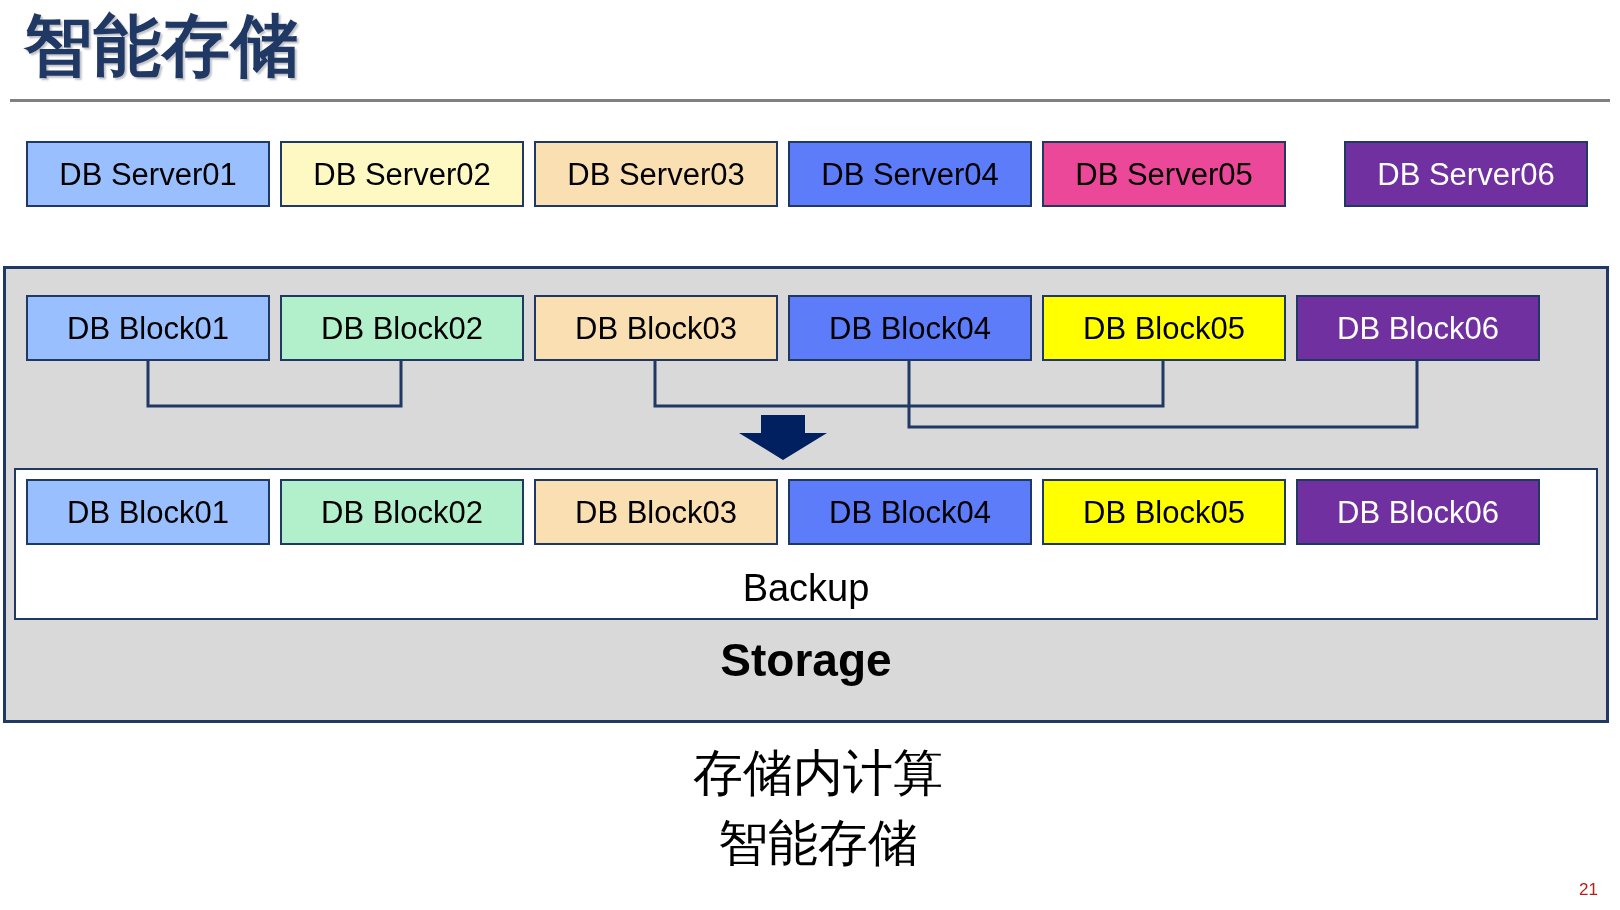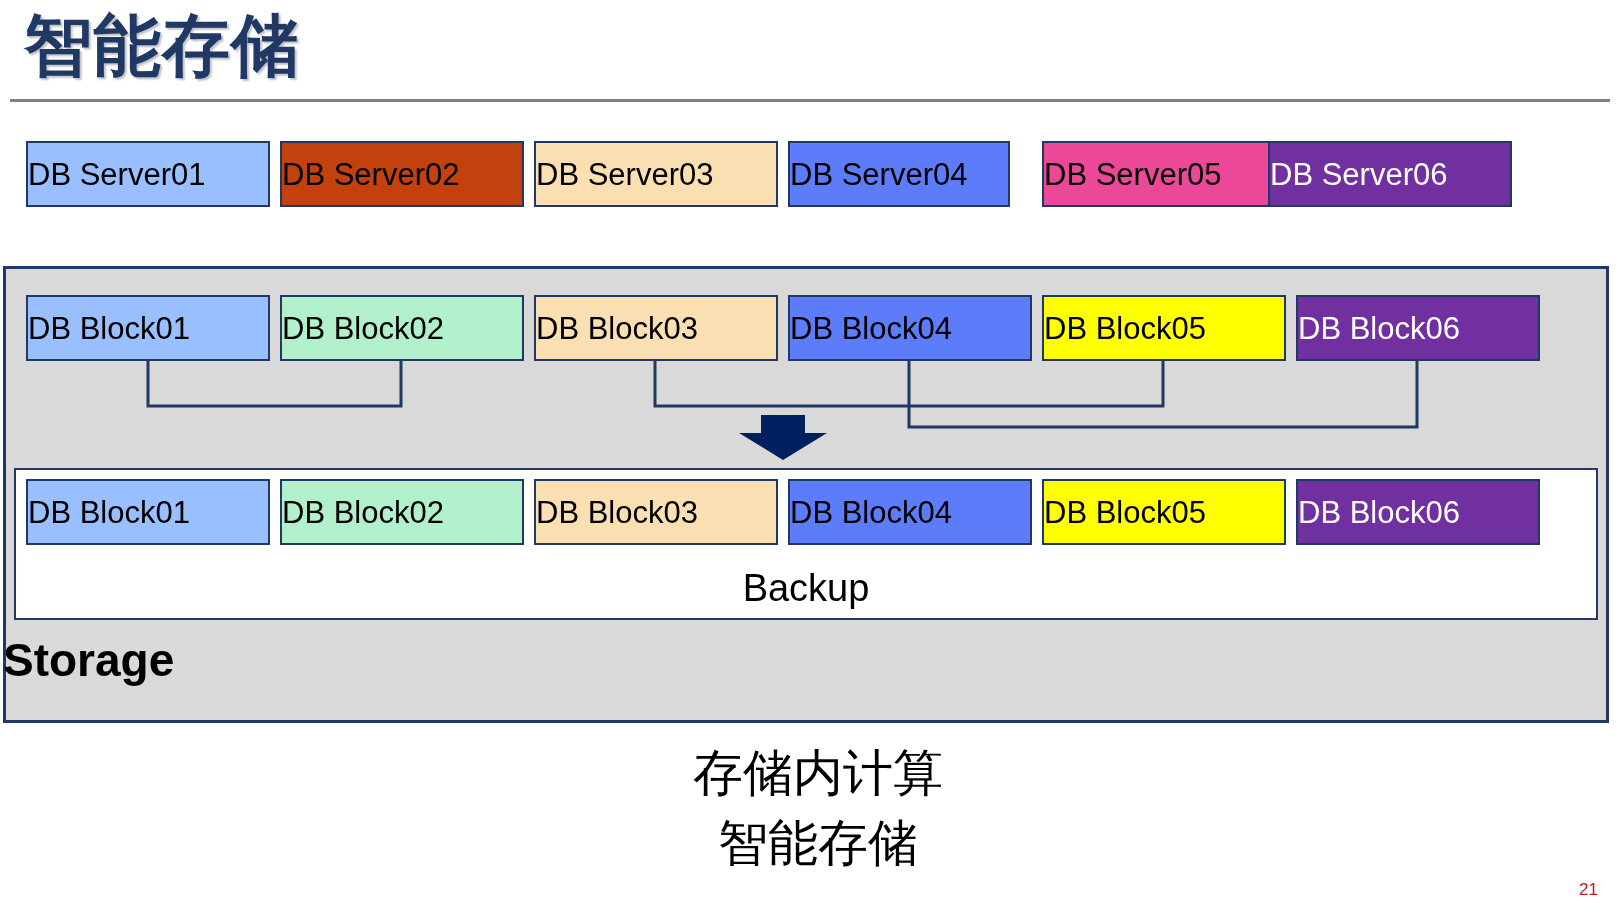--- a/index.html
+++ b/index.html
@@ -37,21 +37,21 @@
     background: #808080;
   }
 
   
   .cbox {
     position: absolute;
     box-sizing: border-box;
     border: 2px solid #1F3864;
     display: flex;
     align-items: center;
-    justify-content: flex-start;
+    justify-content: center;
     font-size: 31px;
     line-height: 1;
     color: #000000;
     white-space: nowrap;
   }
   .cbox.dark { color: #FFFFFF; }
 
   
   #server-row .cbox { top: 141px; height: 66px; }
 
@@ -101,20 +101,21 @@
     font-size: 38px;
     line-height: 44px;
     color: #000000;
   }
 
   #storage-label {
     position: absolute;
     left: 3px;
     top: 632px;
     width: 1606px;
+    text-align: center;
     font-size: 46px;
     line-height: 56px;
     font-weight: bold;
     color: #000000;
   }
 
   
   #caption {
     position: absolute;
     left: 0;
@@ -138,33 +139,33 @@
 </head>
 <body>
 
 <div id="slide-title">智能存储</div>
 <div id="title-rule"></div>
 
 <div id="server-row">
     <div class="cbox" style="left: 26px; width: 244px; background: rgb(153, 191, 255); color: rgb(0, 0, 0);">
       <span>DB Server01</span>
     </div>
-    <div class="cbox" style="left: 280px; width: 244px; background: #c2410c; color: rgb(0, 0, 0);">
+    <div class="cbox" style="left: 280px; width: 244px; background: #fef9c3; color: rgb(0, 0, 0);">
       <span>DB Server02</span>
     </div>
     <div class="cbox" style="left: 534px; width: 244px; background: rgb(250, 223, 178); color: rgb(0, 0, 0);">
       <span>DB Server03</span>
     </div>
-    <div class="cbox" style="left: 788px; width: 222px; background: rgb(92, 124, 250); color: rgb(0, 0, 0);">
+    <div class="cbox" style="left: 788px; width: 244px; background: rgb(92, 124, 250); color: rgb(0, 0, 0);">
       <span>DB Server04</span>
     </div>
     <div class="cbox" style="left: 1042px; width: 244px; background: #ec4899; color: rgb(0, 0, 0);">
       <span>DB Server05</span>
     </div>
-    <div class="cbox dark" style="left: 1268px; width: 244px; background: rgb(112, 48, 160); color: rgb(255, 255, 255);">
+    <div class="cbox dark" style="left: 1344px; width: 244px; background: rgb(112, 48, 160); color: rgb(255, 255, 255);">
       <span>DB Server06</span>
     </div>
   </div>
 
 <div id="storage-panel"></div>
 
 <div id="block-row-1">
     <div class="cbox" style="left: 26px; width: 244px; background: rgb(153, 191, 255); color: rgb(0, 0, 0);">
       <span>DB Block01</span>
     </div>

